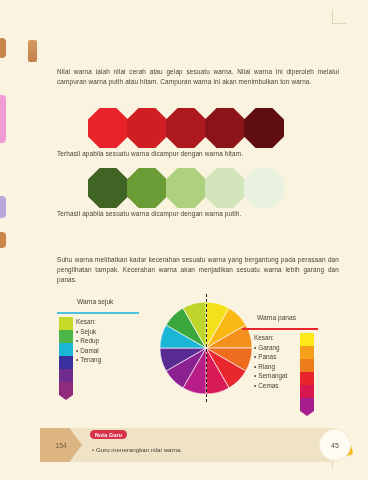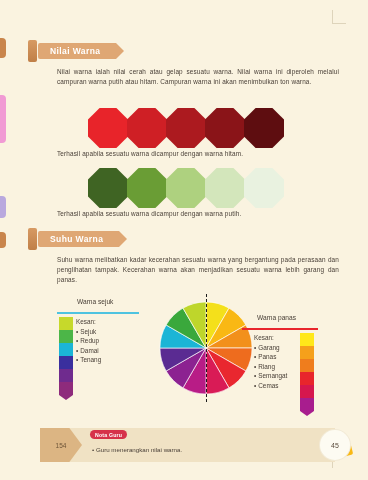--- a/index.html
+++ b/index.html
@@ -157,23 +157,20 @@
   <div class="crop tr"></div>
   <div class="crop br"></div>
 
   <div class="edge-tab" style="top:38px;height:20px;background:#c9854c;"></div>
   <div class="edge-tab" style="top:95px;height:48px;background:#f19ad4;"></div>
   <div class="edge-tab" style="top:196px;height:22px;background:#b9a8de;"></div>
   <div class="edge-tab" style="top:232px;height:16px;background:#c9854c;"></div>
 
   <div class="heading-row" style="top:40px;">
     <div class="heading-knot"></div>
-    <div class="heading-banner">
-      <span class="heading-text">Nilai Warna</span>
-    </div>
   </div>
 
   <div class="para" style="top:67px;">Nilai warna ialah nilai cerah atau gelap sesuatu warna. Nilai warna ini diperoleh melalui campuran warna putih atau hitam. Campuran warna ini akan menimbulkan ton warna.</div>
 
   <div class="swatch-row" style="left:88px;top:108px;">
     <div class="octagon" style="background:#e8242a;"></div>
     <div class="octagon" style="background:#cf1f25;"></div>
     <div class="octagon" style="background:#ac1a1f;"></div>
     <div class="octagon" style="background:#8a1418;"></div>
     <div class="octagon" style="background:#5e0d10;"></div>
@@ -182,26 +179,20 @@
 
   <div class="swatch-row" style="left:88px;top:168px;">
     <div class="octagon" style="background:#3f6423;"></div>
     <div class="octagon" style="background:#6a9d35;"></div>
     <div class="octagon" style="background:#aed17f;"></div>
     <div class="octagon" style="background:#d3e6bb;"></div>
     <div class="octagon" style="background:#e9f2e0;"></div>
   </div>
   <div class="caption" style="top:210px;">Terhasil apabila sesuatu warna dicampur dengan warna putih.</div>
 
-  <div class="heading-row" style="top:228px;">
-    <div class="heading-knot"></div>
-    <div class="heading-banner">
-      <span class="heading-text">Suhu Warna</span>
-    </div>
-  </div>
 
   <div class="para" style="top:255px;">Suhu warna melibatkan kadar kecerahan sesuatu warna yang bergantung pada perasaan dan penglihatan tampak. Kecerahan warna akan menjadikan sesuatu warna lebih garang dan panas.</div>
 
   <div class="diagram">
 
     <div class="panel-title" style="left:77px;top:12px;">Warna sejuk</div>
     <div class="panel-rule" style="left:57px;top:26px;width:82px;background:#4ec3e0;"></div>
 
     <div class="kesan-block" style="left:76px;top:31px;">
       <div class="lead">Kesan:</div>

